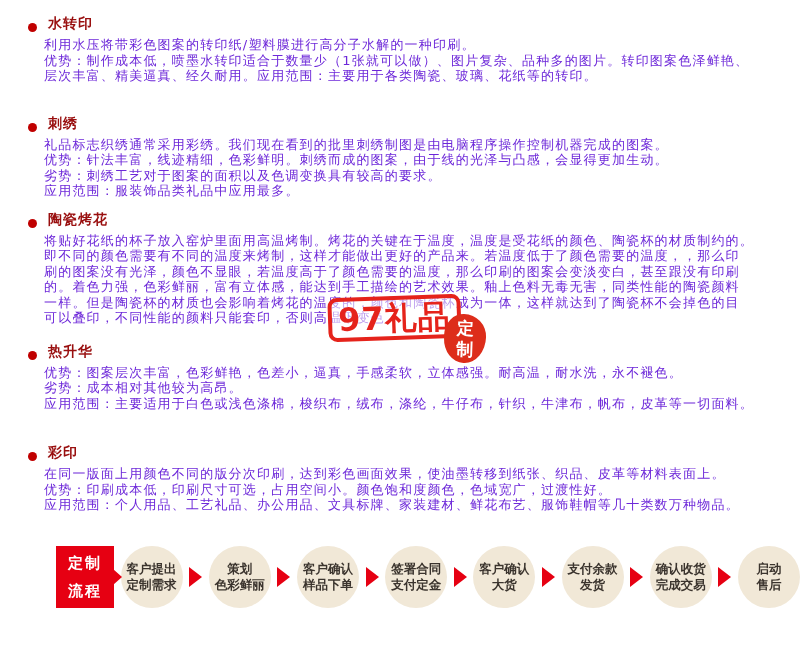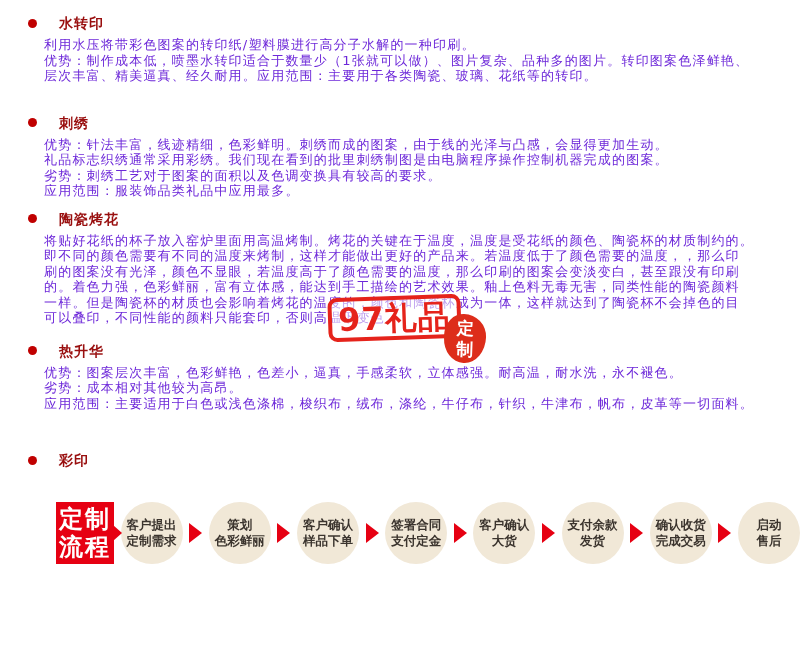--- a/index.html
+++ b/index.html
@@ -5,38 +5,38 @@
   html, body { margin: 0; padding: 0; }
   body {
     width: 800px; height: 648px;
     background: #ffffff;
     font-family: "DejaVu Sans", sans-serif;
     position: relative;
     overflow: hidden;
   }
   .doc { padding: 14px 24px 0 28px; }
 
-  .sec-head { display: flex; align-items: center; gap: 22px; height: 18px; }
+  .sec-head { display: flex; align-items: flex-end; gap: 11px; height: 18px; }
   .bullet {
     width: 9px; height: 9px; border-radius: 50%;
     background: #c00000; flex: 0 0 auto;
   }
   .sec-title {
     margin: 0; font-size: 14px; font-weight: bold;
     color: #990f0f; letter-spacing: 1px; line-height: 18px;
   }
   .sec-body { margin: 5px 0 0 16px; }
   .line {
     font-size: 13px; line-height: 15.5px; letter-spacing: 1.2px;
     color: #6d28d9; white-space: nowrap;
   }
   .sec-1 { margin-bottom: 30px; }
   .sec-2 { margin-bottom: 11px; }
   .sec-3 { margin-bottom: 16px; }
-  .sec-4 { margin-bottom: 40px; }
+  .sec-4 { margin-bottom: 32px; }
   .sec-5 { margin-bottom: 0; }
 
   
   .wm-badge {
     position: absolute; left: 328px; top: 296px;
     border: 4px solid #e5231b; border-radius: 9px;
     color: #e5231b; background: rgba(255,255,255,0.55);
     font-size: 32px; font-weight: bold; letter-spacing: 1px;
     padding: 0 6px; line-height: 36px;
     transform: rotate(-2deg);
@@ -57,21 +57,21 @@
 
   
   .flow {
     margin: 26px 0 0 28px; width: 744px; height: 76px;
     display: flex; align-items: center; justify-content: space-between;
   }
   .flow-title {
     position: relative; width: 58px; height: 62px;
     background: #e60012; color: #ffffff;
     display: flex; flex-direction: column; align-items: center; justify-content: center;
-    font-size: 24px; font-weight: bold; line-height: 28px; letter-spacing: 2px;
+    font-size: 15px; font-weight: bold; line-height: 28px; letter-spacing: 2px;
     flex: 0 0 auto;
   }
   .flow-title::after {
     content: ""; position: absolute; right: -8px; top: 50%;
     transform: translateY(-50%);
     border-top: 8px solid transparent; border-bottom: 8px solid transparent;
     border-left: 9px solid #e60012;
   }
   .step {
     width: 62px; height: 62px; border-radius: 50%;
@@ -102,22 +102,22 @@
       <div class="line">层次丰富、精美逼真、经久耐用。应用范围：主要用于各类陶瓷、玻璃、花纸等的转印。</div>
     </div>
   </section>
 
   <section class="sec-2">
     <div class="sec-head">
       <span class="bullet"></span>
       <h2 class="sec-title">刺绣</h2>
     </div>
     <div class="sec-body">
+      <div class="line">礼品标志织绣通常采用彩绣。我们现在看到的批里刺绣制图是由电脑程序操作控制机器完成的图案。</div>
       <div class="line">优势：针法丰富，线迹精细，色彩鲜明。刺绣而成的图案，由于线的光泽与凸感，会显得更加生动。</div>
-      <div class="line">礼品标志织绣通常采用彩绣。我们现在看到的批里刺绣制图是由电脑程序操作控制机器完成的图案。</div>
       <div class="line">劣势：刺绣工艺对于图案的面积以及色调变换具有较高的要求。</div>
       <div class="line">应用范围：服装饰品类礼品中应用最多。</div>
     </div>
   </section>
 
   <section class="sec-3">
     <div class="sec-head">
       <span class="bullet"></span>
       <h2 class="sec-title">陶瓷烤花</h2>
     </div>
@@ -141,20 +141,25 @@
       <div class="line">劣势：成本相对其他较为高昂。</div>
       <div class="line">应用范围：主要适用于白色或浅色涤棉，梭织布，绒布，涤纶，牛仔布，针织，牛津布，帆布，皮革等一切面料。</div>
     </div>
   </section>
 
   <section class="sec-5">
     <div class="sec-head">
       <span class="bullet"></span>
       <h2 class="sec-title">彩印</h2>
     </div>
+    <div class="sec-body">
+      <div class="line">在同一版面上用颜色不同的版分次印刷，达到彩色画面效果，使油墨转移到纸张、织品、皮革等材料表面上。</div>
+      <div class="line">优势：印刷成本低，印刷尺寸可选，占用空间小。颜色饱和度颜色，色域宽广，过渡性好。</div>
+      <div class="line">应用范围：个人用品、工艺礼品、办公用品、文具标牌、家装建材、鲜花布艺、服饰鞋帽等几十类数万种物品。</div>
+    </div>
   </section>
 
   <div class="flow">
     <div class="flow-title">
       <div>定制</div>
       <div>流程</div>
     </div>
 
     <div class="step">
       <div>客户提出</div>

